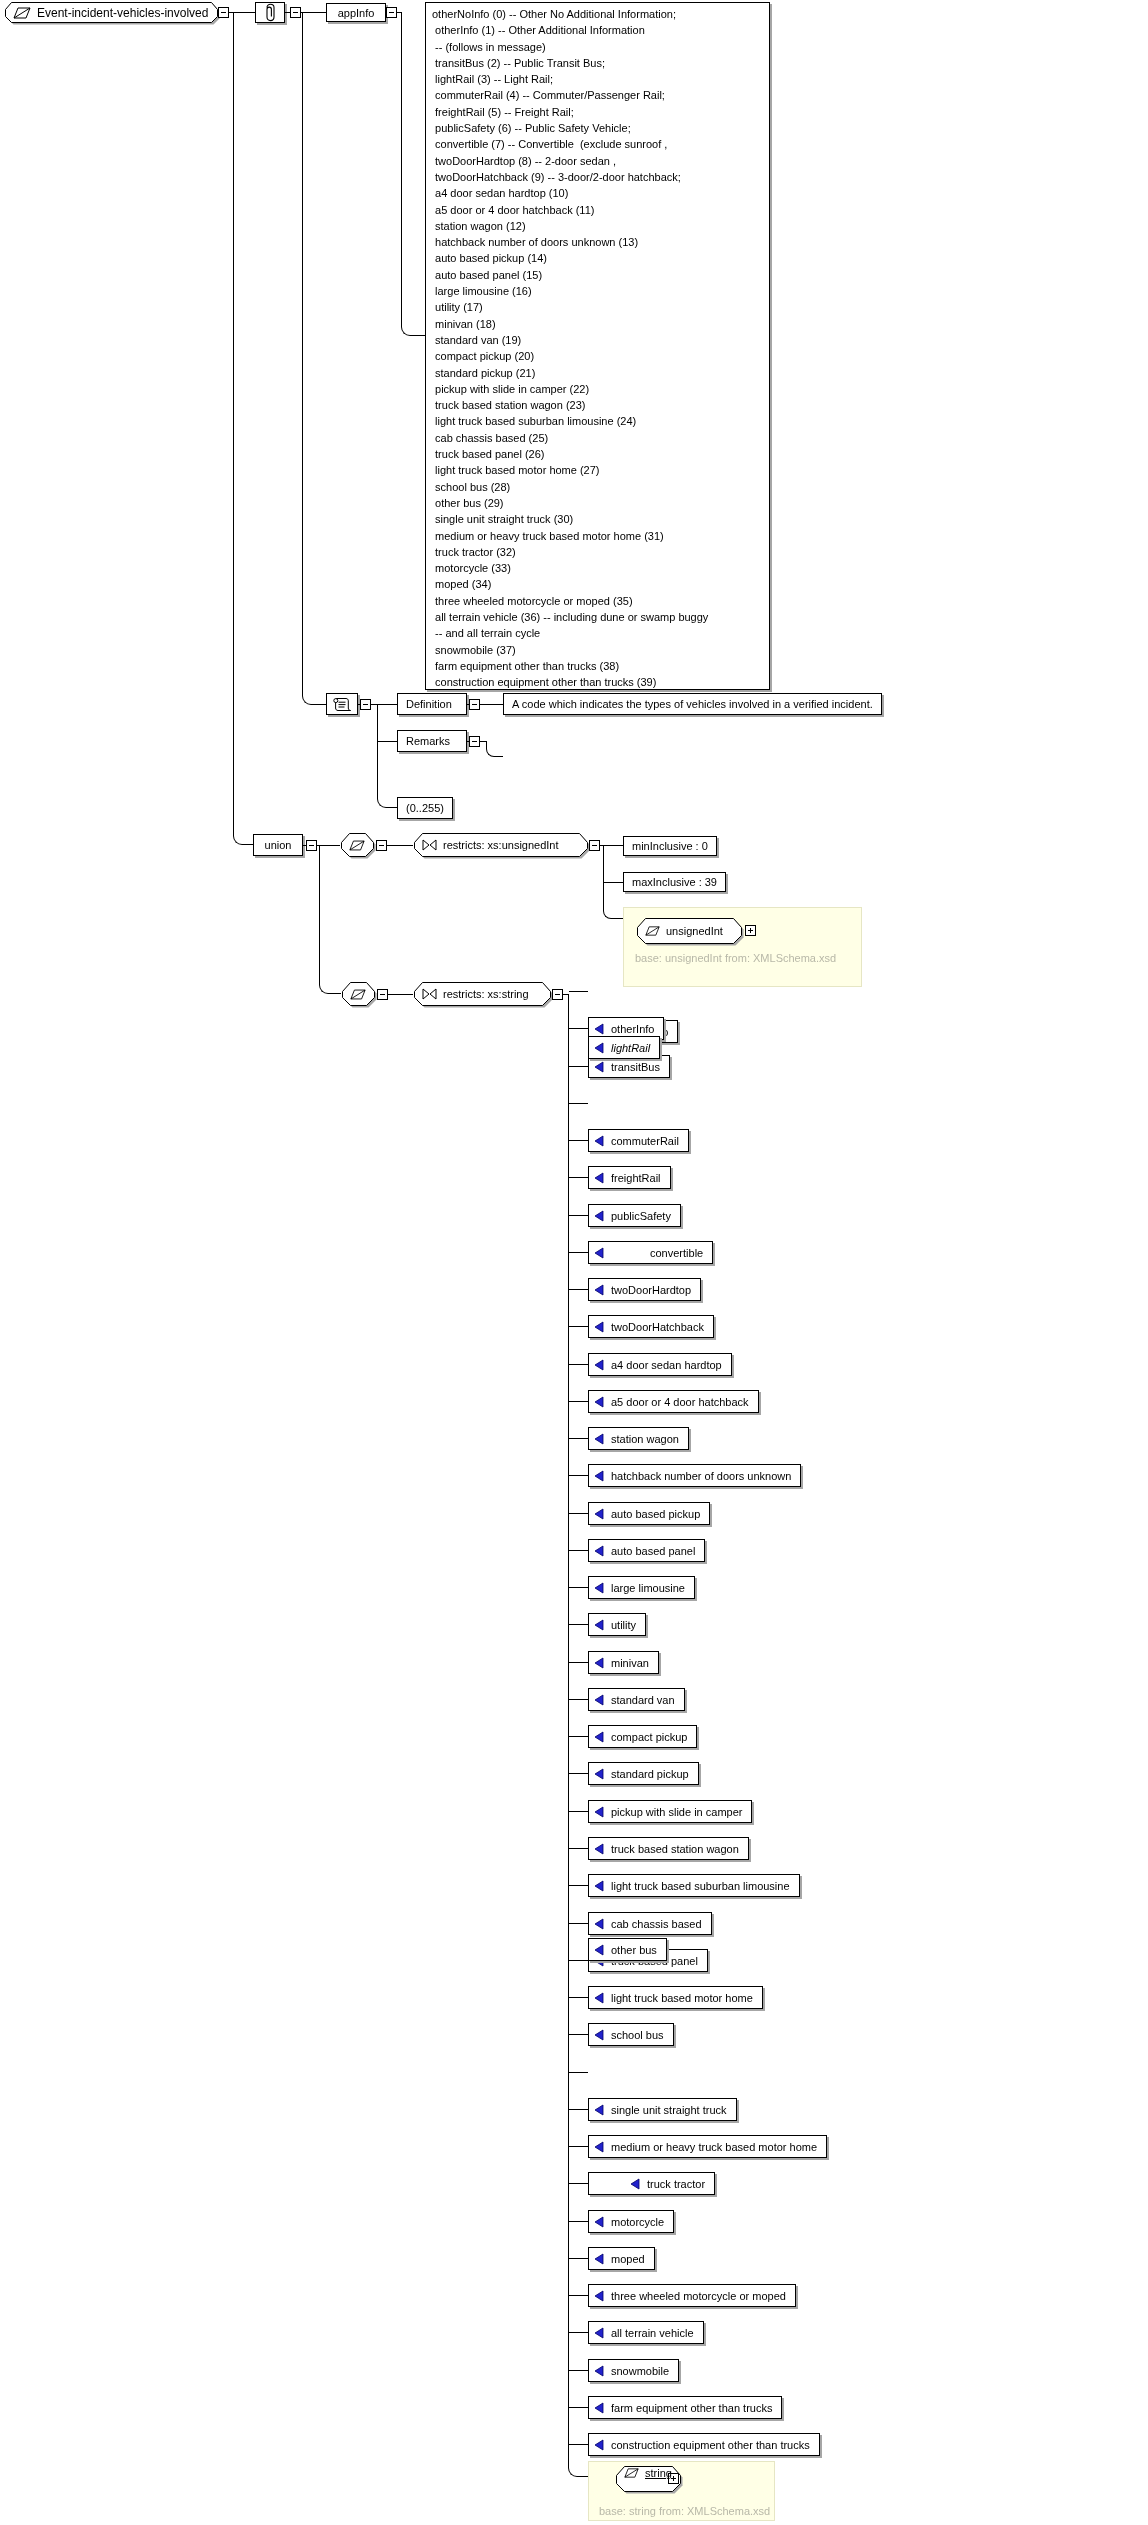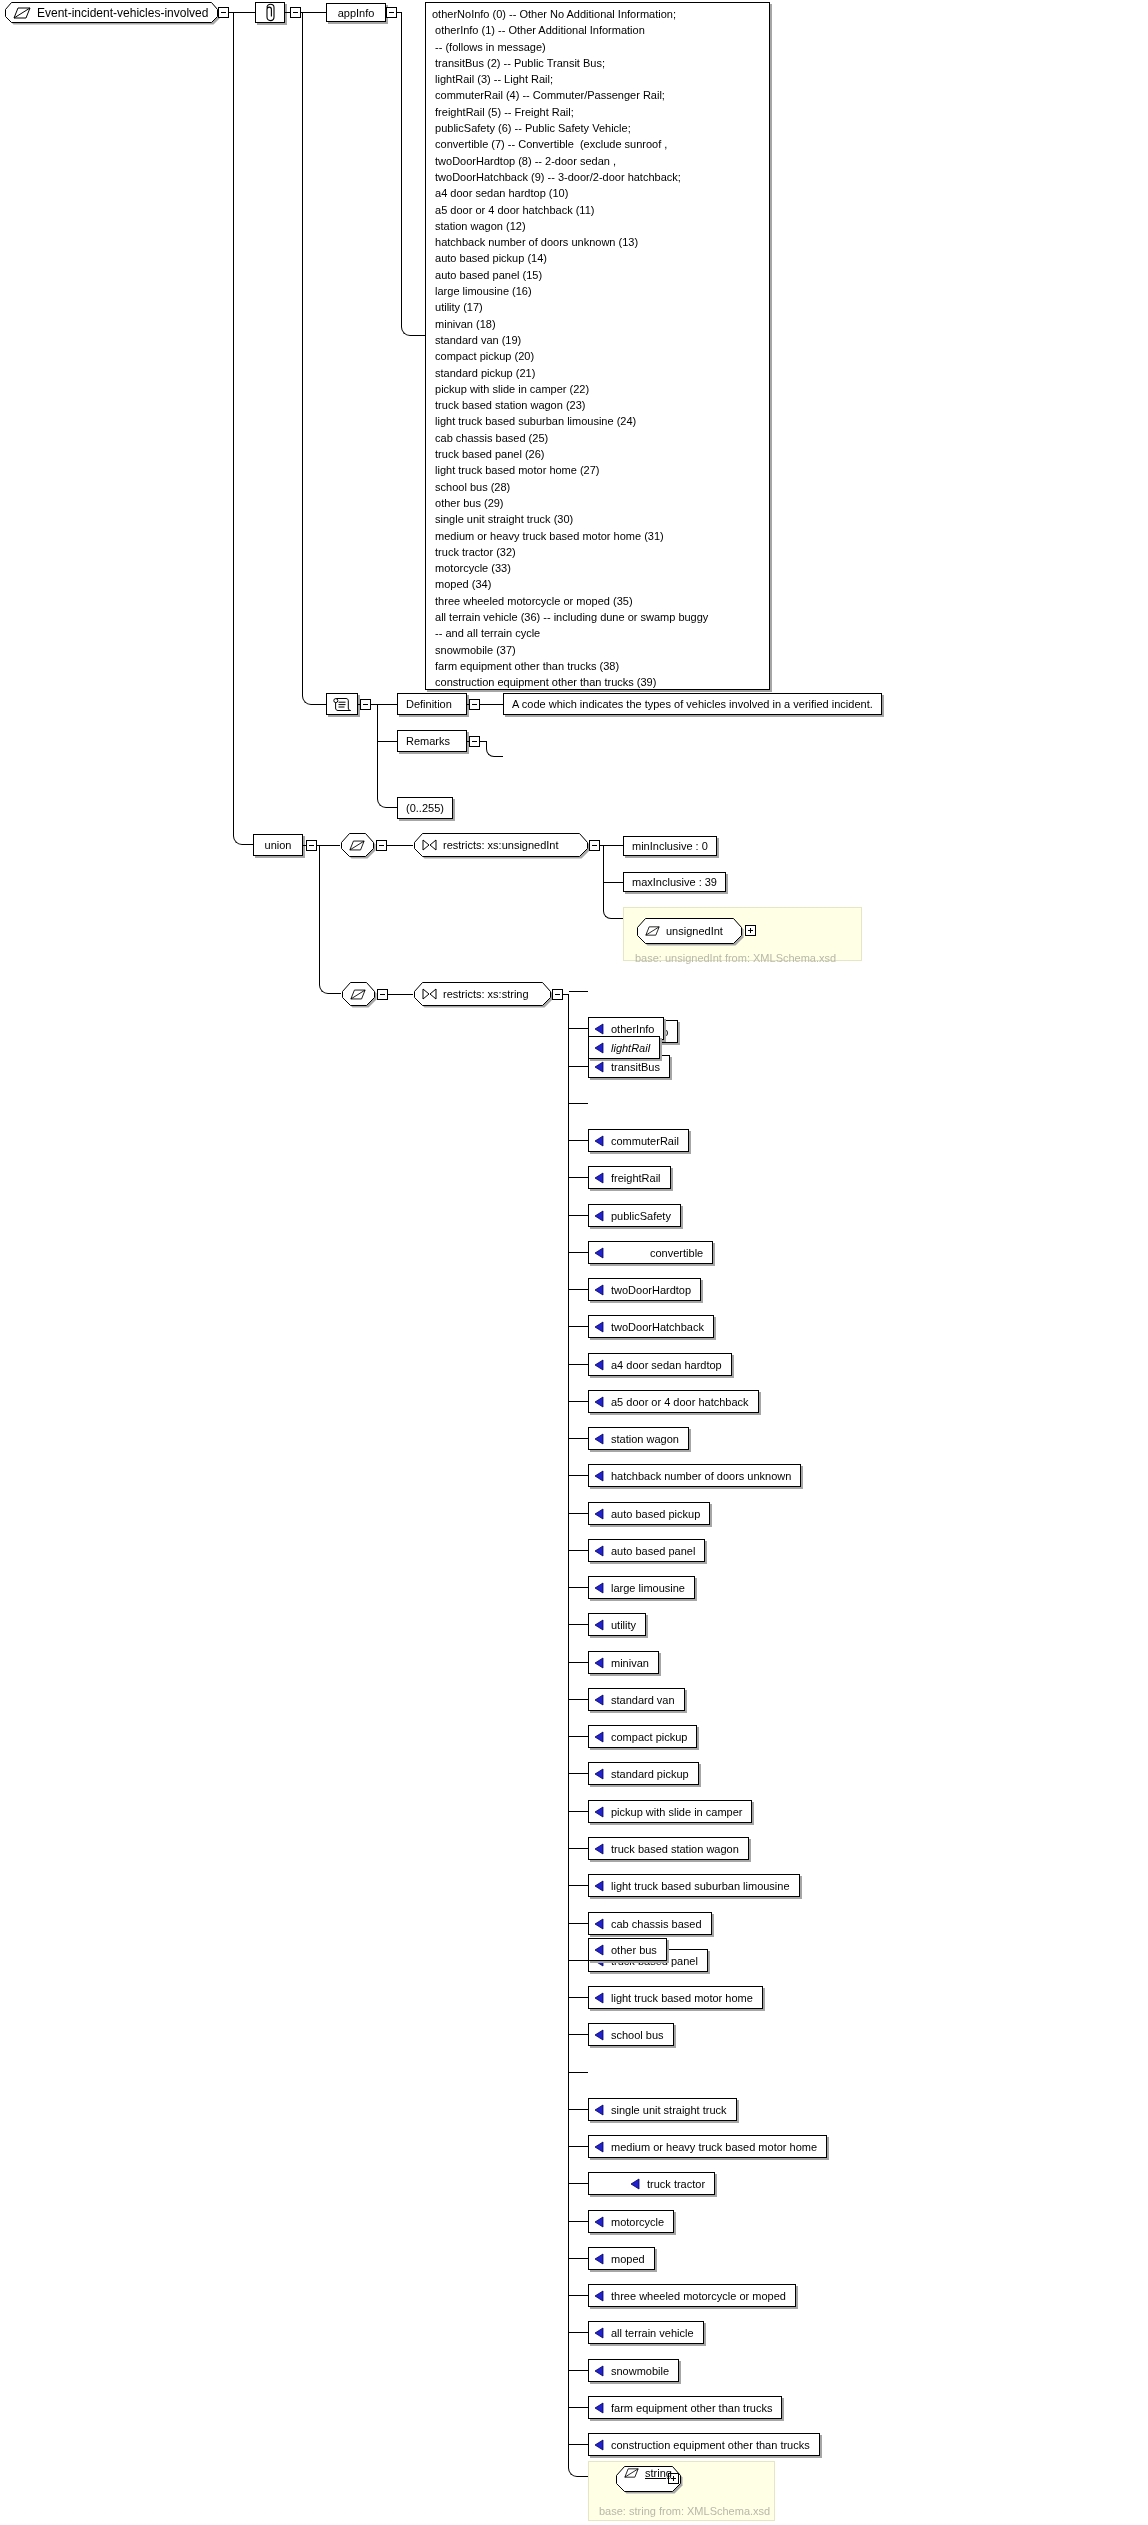--- a/index.html
+++ b/index.html
@@ -203,21 +203,21 @@
   <div class="elbow" style="left:603px;top:911px;width:20px;height:8px;"></div>
   <div class="hl" style="left:604px;top:882px;width:19px;"></div>
 
   <div class="bx pad" style="left:623px;top:836px;height:20px;">
     <span>minInclusive : 0</span>
   </div>
   <div class="bx pad" style="left:623px;top:872px;height:20px;">
     <span>maxInclusive : 39</span>
   </div>
 
-  <div class="yellow" style="left:623px;top:907px;width:239px;height:54px;">
+  <div class="yellow" style="left:623px;top:907px;width:239px;height:80px;">
     <div class="oct" style="left:12px;top:10px;width:106px;height:26px;">
         <svg width="109" height="29" class="octbg">
           <polygon points="11.5,2.5 99.5,2.5 107.5,11.5 107.5,19.5 99.5,27.5 11.5,27.5 3.5,19.5 3.5,11.5" fill="var(--shadow)"></polygon>
           <polygon points="9.5,0.5 97.5,0.5 105.5,9.5 105.5,17.5 97.5,25.5 9.5,25.5 1.5,17.5 1.5,9.5" fill="#fff" stroke="#000"></polygon>
         </svg>
       <span class="oc">
         <svg width="15" height="10" viewBox="0 0 18 12">
           <polygon points="1,11 13,11 17,1 5,1" fill="#fff" stroke="#000"></polygon>
           <line x1="1" y1="11" x2="17" y2="1" stroke="#000"></line>
         </svg>

